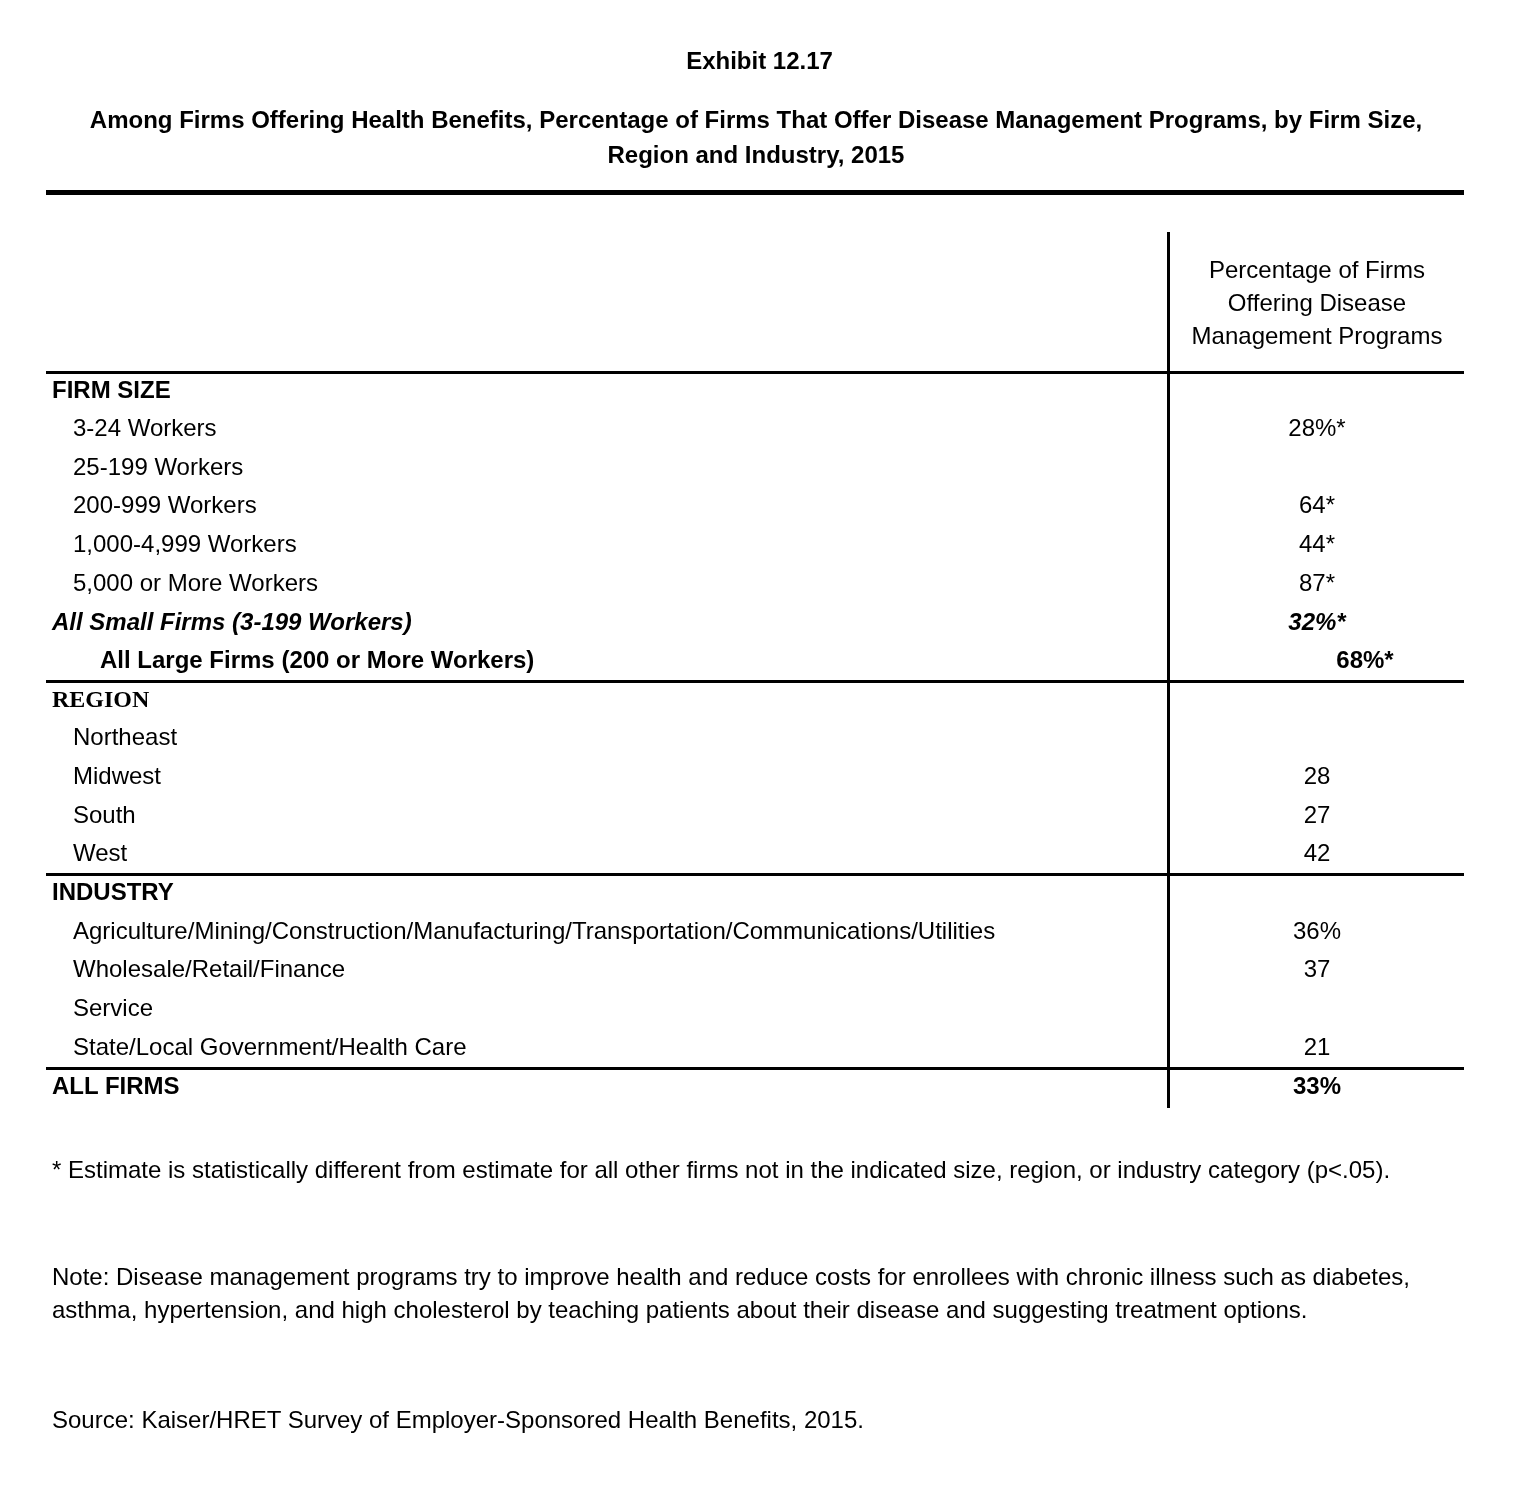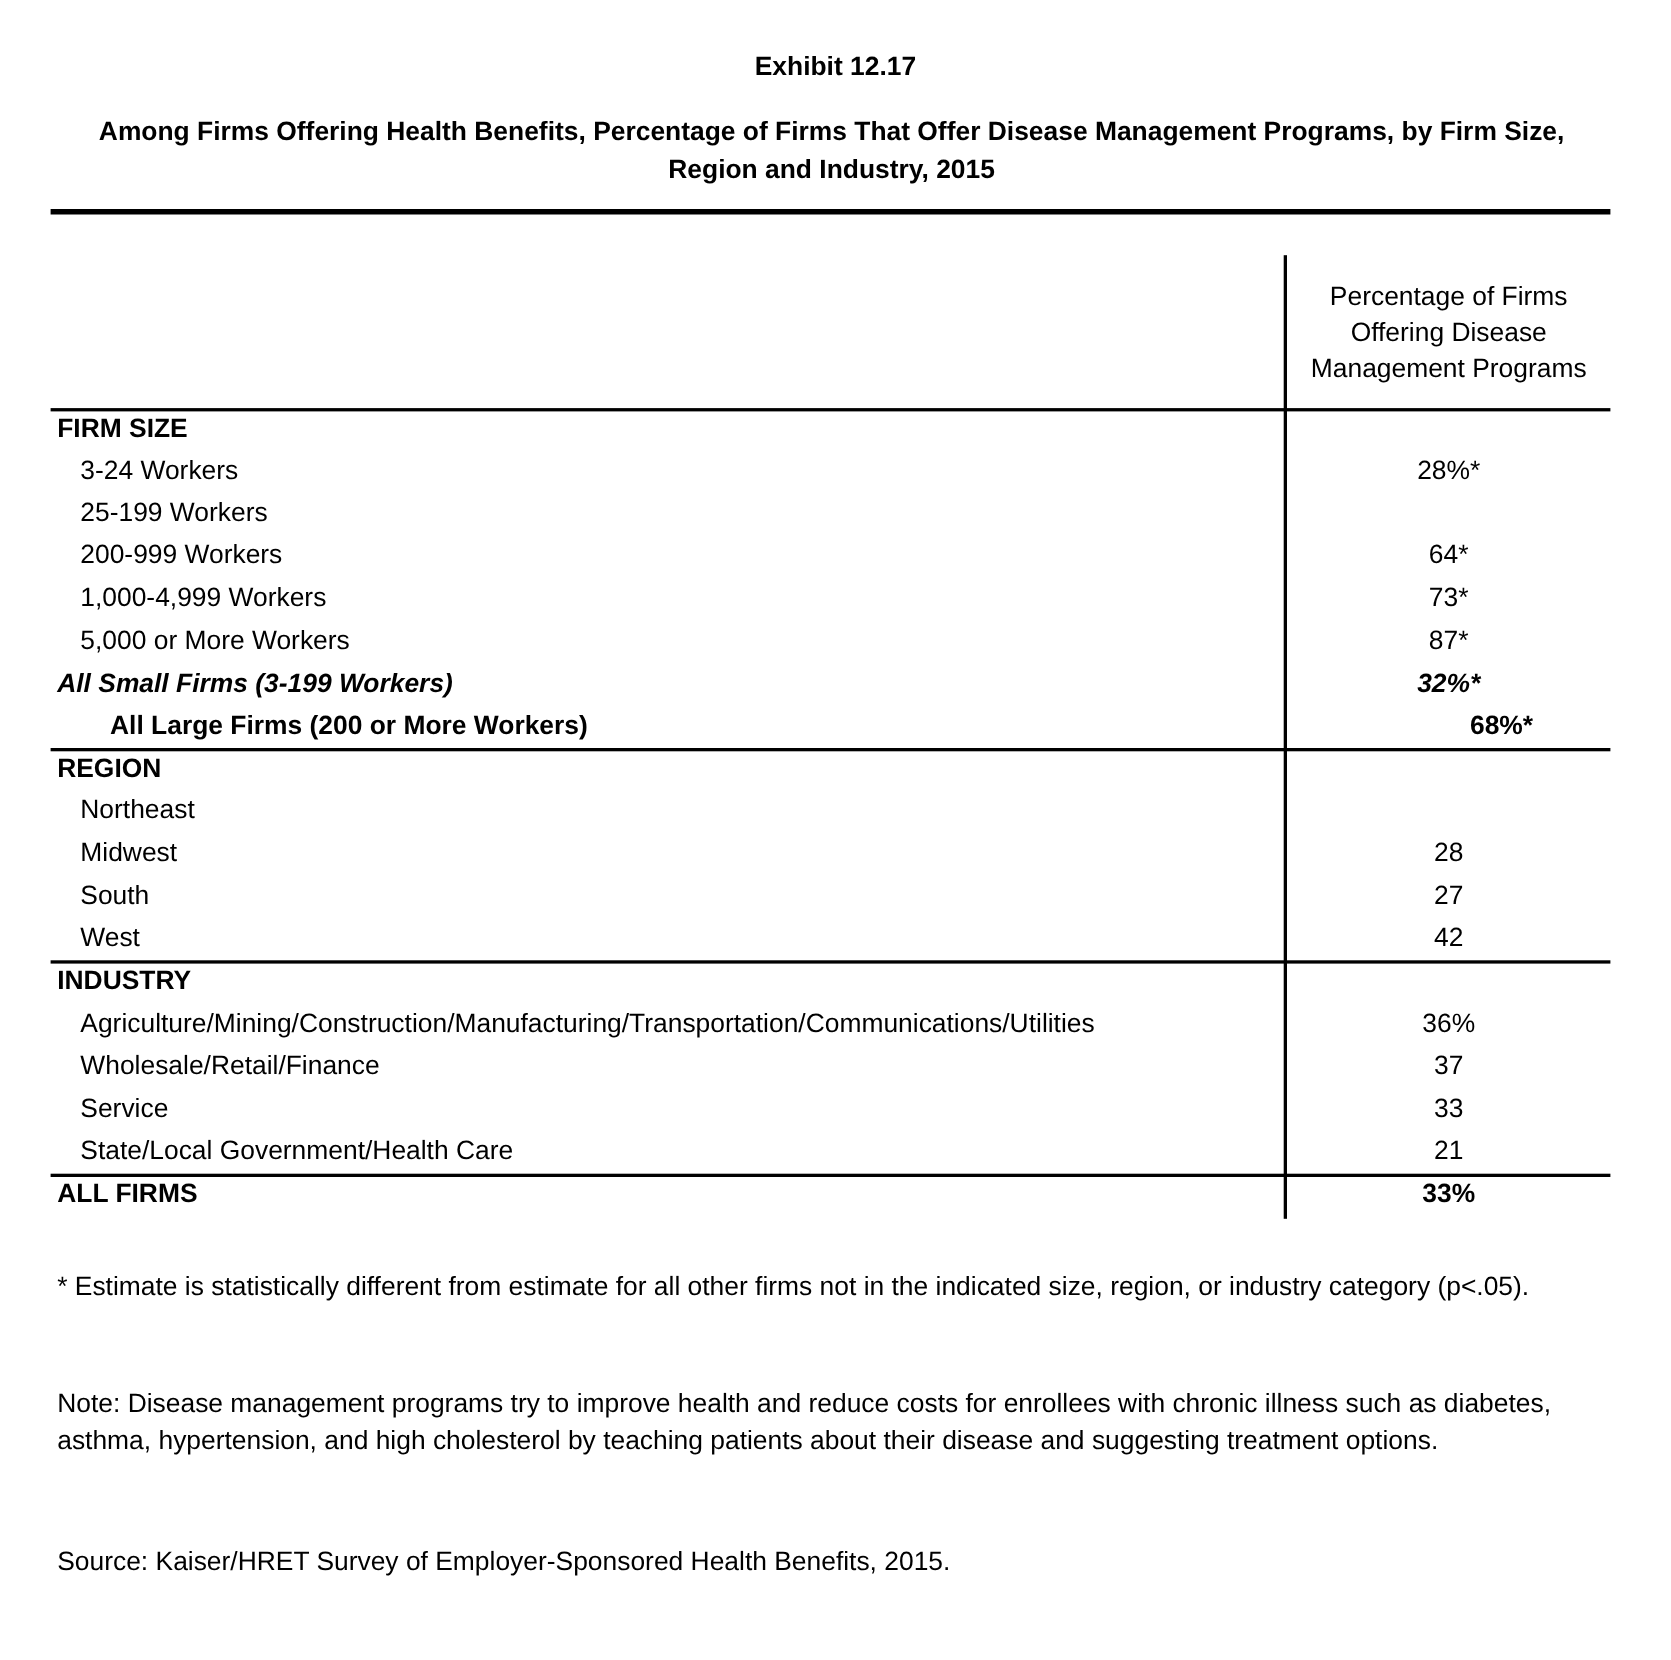--- a/index.html
+++ b/index.html
@@ -125,38 +125,38 @@
   </div>
   <div class="row sub" style="top:448px;">
     <span class="label">25-199 Workers</span>
   </div>
   <div class="row sub" style="top:486px;">
     <span class="label">200-999 Workers</span>
     <span class="value">64*</span>
   </div>
   <div class="row sub" style="top:525px;">
     <span class="label">1,000-4,999 Workers</span>
-    <span class="value">73*</span>
+    <span class="value">44*</span>
   </div>
   <div class="row sub" style="top:564px;">
     <span class="label">5,000 or More Workers</span>
     <span class="value">87*</span>
   </div>
   <div class="row bold" style="top:603px;font-style:italic;">
     <span class="label">All Small Firms (3-199 Workers)</span>
     <span class="value">32%*</span>
   </div>
   <div class="row bold" style="top:641px;margin-left:48px;">
     <span class="label">All Large Firms (200 or More Workers)</span>
     <span class="value">68%*</span>
   </div>
 
   <div class="hrule" style="top:680px;"></div>
 
-  <div class="row section" style="top:680px;">
+  <div class="row section" style="top:680px;font-family:Liberation Serif, serif;">
     <span class="label">REGION</span>
   </div>
   <div class="row sub" style="top:718px;">
     <span class="label">Northeast</span>
   </div>
   <div class="row sub" style="top:757px;">
     <span class="label">Midwest</span>
     <span class="value">28</span>
   </div>
   <div class="row sub" style="top:796px;">
@@ -176,21 +176,20 @@
   <div class="row sub" style="top:912px;">
     <span class="label">Agriculture/Mining/Construction/Manufacturing/Transportation/Communications/Utilities</span>
     <span class="value">36%</span>
   </div>
   <div class="row sub" style="top:950px;">
     <span class="label">Wholesale/Retail/Finance</span>
     <span class="value">37</span>
   </div>
   <div class="row sub" style="top:989px;">
     <span class="label">Service</span>
-    <span class="value">33</span>
   </div>
   <div class="row sub" style="top:1028px;">
     <span class="label">State/Local Government/Health Care</span>
     <span class="value">21</span>
   </div>
 
   <div class="hrule" style="top:1067px;"></div>
 
   <div class="row bold" style="top:1067px;">
     <span class="label">ALL FIRMS</span>

